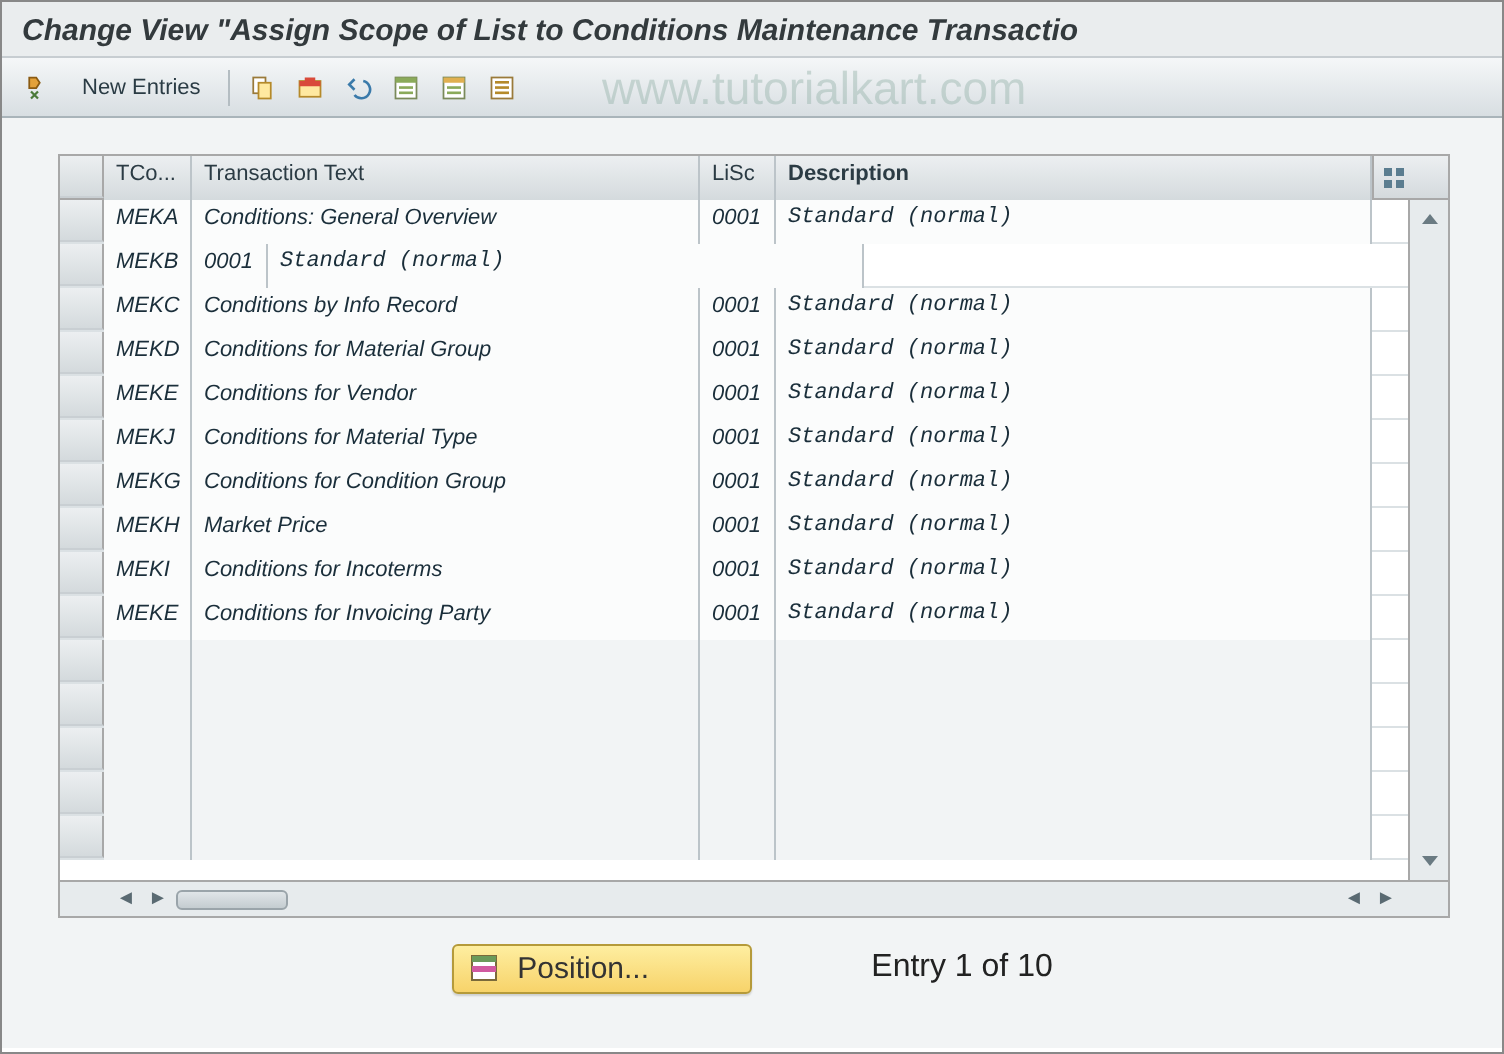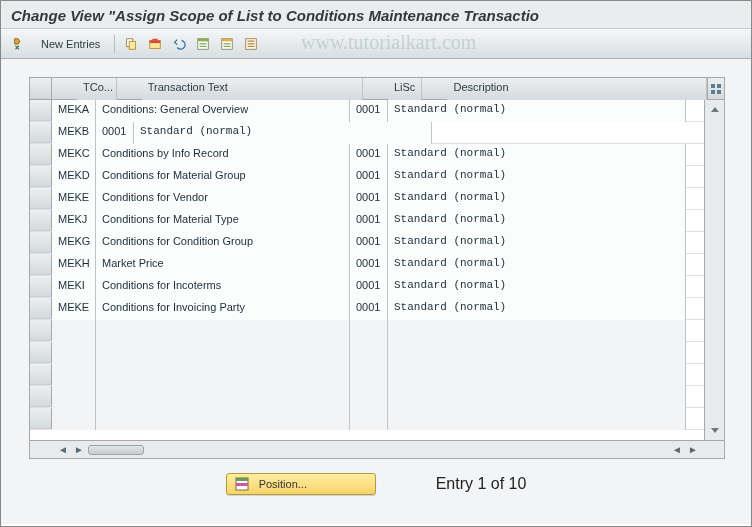--- a/index.html
+++ b/index.html
@@ -44,23 +44,23 @@
     font-size: 11px;
     color: #2a3b44;
     padding: 3px 8px;
     border-radius: 3px;
     cursor: pointer;
   }
   .sep { width: 1px; height: 18px; background: #b4bdc2; margin: 0 2px; }
   .watermark {
     position: absolute;
     top: 30px; left: 300px;
-    font-size: 20px;
+    font-size: 23px;
     color: rgba(150, 180, 170, 0.45);
-    font-family: Liberation Serif, serif;
+    font-family: Liberation Sans, sans-serif;
     pointer-events: none;
     z-index: 50;
   }
   .content-area {
     padding: 18px 16px 10px 28px;
     background: #f2f4f5;
     height: calc(100% - 60px);
     position: relative;
   }
   .grid-wrap {
@@ -78,49 +78,50 @@
     height: 22px;
     flex-shrink: 0;
   }
   .hcell, .cell {
     border-right: 1px solid #bcc4c9;
     padding: 3px 6px 0 6px;
     overflow: hidden;
     white-space: nowrap;
     height: 22px;
   }
-  .hcell { color: #2b3b44; background: linear-gradient(#eceff1,#d4dadd); margin-left: 25px; }
+  .hcell { color: #2b3b44; background: linear-gradient(#eceff1,#d4dadd); }
   .row-handle {
     width: 22px;
     background: linear-gradient(#eceff1,#d4dadd);
     border-right: 1px solid #a8a8a8;
     border-bottom: 1px solid #c9cfd3;
     flex-shrink: 0;
     cursor: pointer;
   }
   .col-tco { width: 44px; }
   .col-txt { width: 254px; }
   .col-lisc { width: 38px; text-align: left;}
   .col-desc { width: 298px; font-family: "Courier New", monospace; }
-  .grid-header .col-desc { font-family: Arial, sans-serif; }
+  .grid-header .col-desc { font-family: Arial, sans-serif; font-weight: bold; }
   .col-cfg {
     width: 20px;
     background: linear-gradient(#eceff1,#d4dadd);
     border-left: 1px solid #a8a8a8;
     display: flex; align-items:center; justify-content:center;
     cursor: pointer;
   }
   .grid-body {
     flex: 1;
     overflow: hidden;
     position: relative;
     display: flex;
   }
   .rows-scroll {
     flex: 1;
+    font-style: italic;
   }
   .grid-row {
     display: flex;
     height: 22px;
     border-bottom: 1px solid #dbe1e4;
   }
   .grid-row .cell {
     background: #fbfcfc;
     color: #1a2e3a;
   }
@@ -179,21 +180,21 @@
     background: #f2f4f5;
   }
   .position-btn {
     display: flex;
     align-items: center;
     gap: 10px;
     background: linear-gradient(#feeea0,#f7d36a);
     border: 1px solid #b59a3a;
     border-radius: 3px;
     padding: 3px 30px 3px 8px;
-    font-size: 11px;
+    font-size: 15px;
     color: #333;
     cursor: pointer;
     box-shadow: 0 1px 1px rgba(0,0,0,0.15);
     min-width: 150px;
     justify-content: flex-start;
   }
   .position-btn .pic { width:14px;height:14px; }
   .entry-txt { font-size: 16px; color: #222; }
   .cfg-ico rect { fill:#5b7d90; }
 </style>

